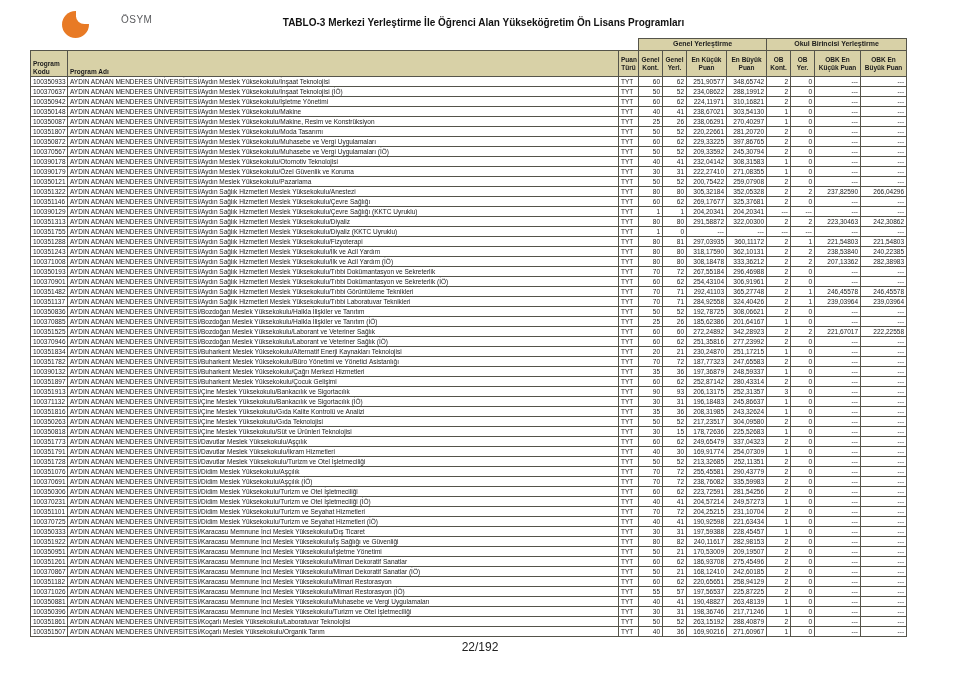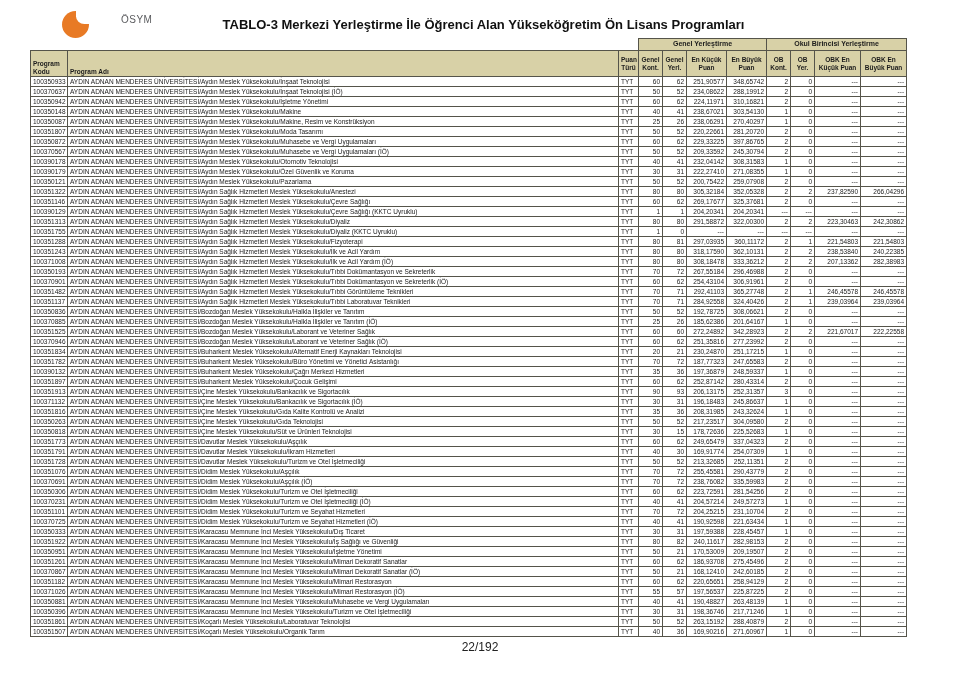--- a/index.html
+++ b/index.html
@@ -23,21 +23,21 @@
   .logo-notch {
     position:absolute; left:14px; top:0px; width:14px; height:13px;
     background:#ffffff; border-radius:0 0 0 60%;
   }
   .logo-text {
     position:absolute; left:15px; top:4px;
     font-size:10px; font-weight:normal; color:#5a5b5e; letter-spacing:0.5px;margin-left:44px;
   }
   .page-title {
     position:absolute; left:7px; right:0; top:17px;
-    text-align:center; font-size:13px; font-weight:bold; color:#111;
+    text-align:center; font-size:10px; font-weight:bold; color:#111;
   }
 
   
   .tbl-wrap { position:absolute; left:30px; top:38px; width:876px; }
   table.data-table {
     width:100%; border-collapse:collapse; table-layout:fixed;
   }
   .data-table th, .data-table td {
     border:1px solid #55544a;
     padding:0 2px;

